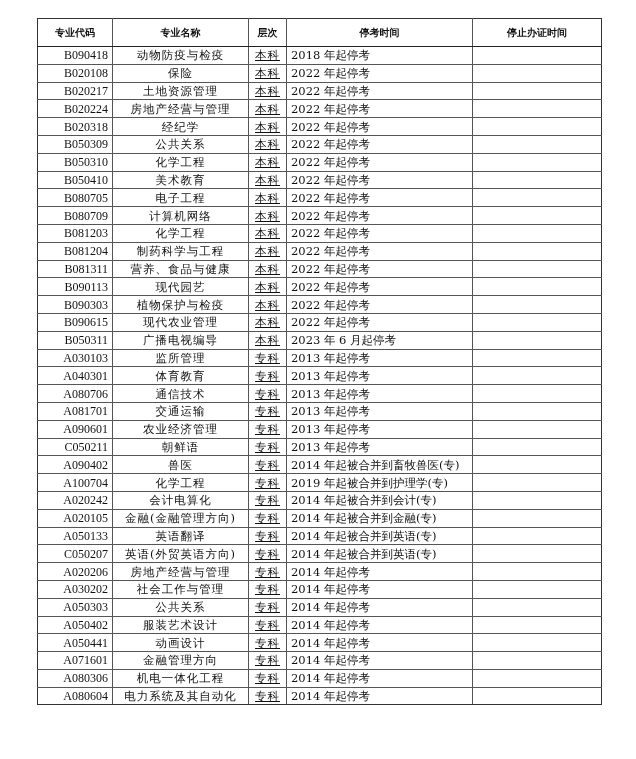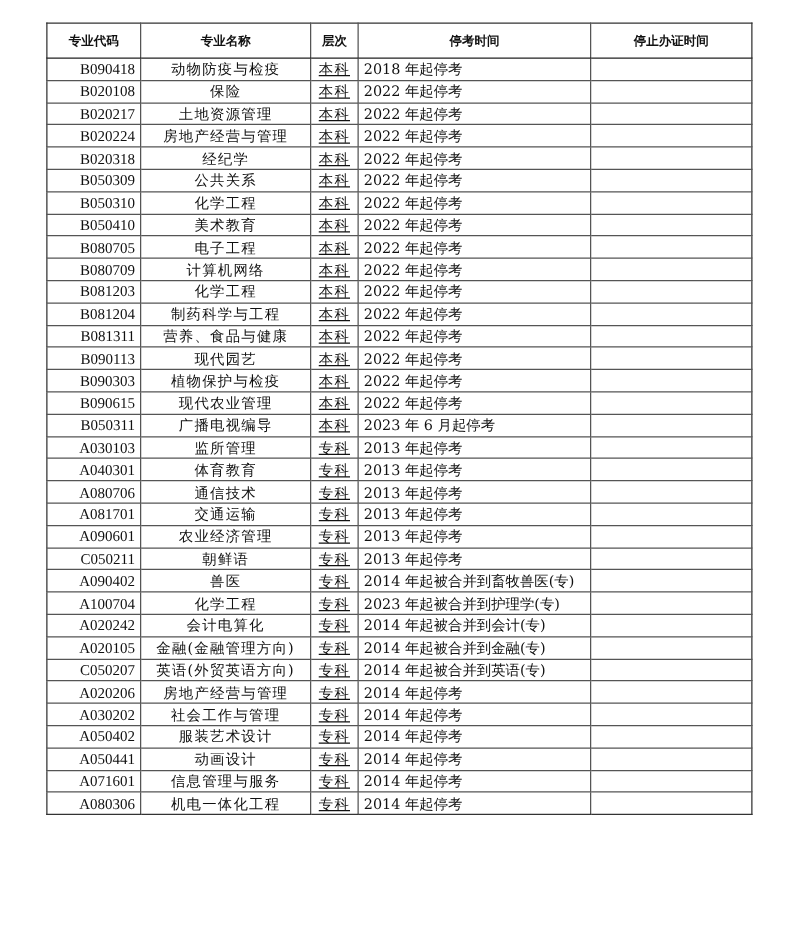--- a/index.html
+++ b/index.html
@@ -232,38 +232,45 @@
         <td class="code">A090402</td>
         <td class="name">兽医</td>
         <td class="level">专科</td>
         <td class="time">2014 年起被合并到畜牧兽医(专)</td>
         <td class="cert"></td>
       </tr>
       <tr>
         <td class="code">A100704</td>
         <td class="name">化学工程</td>
         <td class="level">专科</td>
-        <td class="time">2023 年起被合并到护理学(专)</td>
+        <td class="time">2019 年起被合并到护理学(专)</td>
         <td class="cert"></td>
       </tr>
       <tr>
         <td class="code">A020242</td>
         <td class="name">会计电算化</td>
         <td class="level">专科</td>
         <td class="time">2014 年起被合并到会计(专)</td>
         <td class="cert"></td>
       </tr>
       <tr>
         <td class="code">A020105</td>
         <td class="name">金融(金融管理方向)</td>
         <td class="level">专科</td>
         <td class="time">2014 年起被合并到金融(专)</td>
         <td class="cert"></td>
       </tr>
       <tr>
+        <td class="code">A050133</td>
+        <td class="name">英语翻译</td>
+        <td class="level">专科</td>
+        <td class="time">2014 年起被合并到英语(专)</td>
+        <td class="cert"></td>
+      </tr>
+      <tr>
         <td class="code">C050207</td>
         <td class="name">英语(外贸英语方向)</td>
         <td class="level">专科</td>
         <td class="time">2014 年起被合并到英语(专)</td>
         <td class="cert"></td>
       </tr>
       <tr>
         <td class="code">A020206</td>
         <td class="name">房地产经营与管理</td>
         <td class="level">专科</td>
@@ -271,41 +278,55 @@
         <td class="cert"></td>
       </tr>
       <tr>
         <td class="code">A030202</td>
         <td class="name">社会工作与管理</td>
         <td class="level">专科</td>
         <td class="time">2014 年起停考</td>
         <td class="cert"></td>
       </tr>
       <tr>
+        <td class="code">A050303</td>
+        <td class="name">公共关系</td>
+        <td class="level">专科</td>
+        <td class="time">2014 年起停考</td>
+        <td class="cert"></td>
+      </tr>
+      <tr>
         <td class="code">A050402</td>
         <td class="name">服装艺术设计</td>
         <td class="level">专科</td>
         <td class="time">2014 年起停考</td>
         <td class="cert"></td>
       </tr>
       <tr>
         <td class="code">A050441</td>
         <td class="name">动画设计</td>
         <td class="level">专科</td>
         <td class="time">2014 年起停考</td>
         <td class="cert"></td>
       </tr>
       <tr>
         <td class="code">A071601</td>
-        <td class="name">信息管理与服务</td>
+        <td class="name">金融管理方向</td>
         <td class="level">专科</td>
         <td class="time">2014 年起停考</td>
         <td class="cert"></td>
       </tr>
       <tr>
         <td class="code">A080306</td>
         <td class="name">机电一体化工程</td>
+        <td class="level">专科</td>
+        <td class="time">2014 年起停考</td>
+        <td class="cert"></td>
+      </tr>
+      <tr>
+        <td class="code">A080604</td>
+        <td class="name">电力系统及其自动化</td>
         <td class="level">专科</td>
         <td class="time">2014 年起停考</td>
         <td class="cert"></td>
       </tr>
     </tbody>
 </table>
 
 </body></html>

